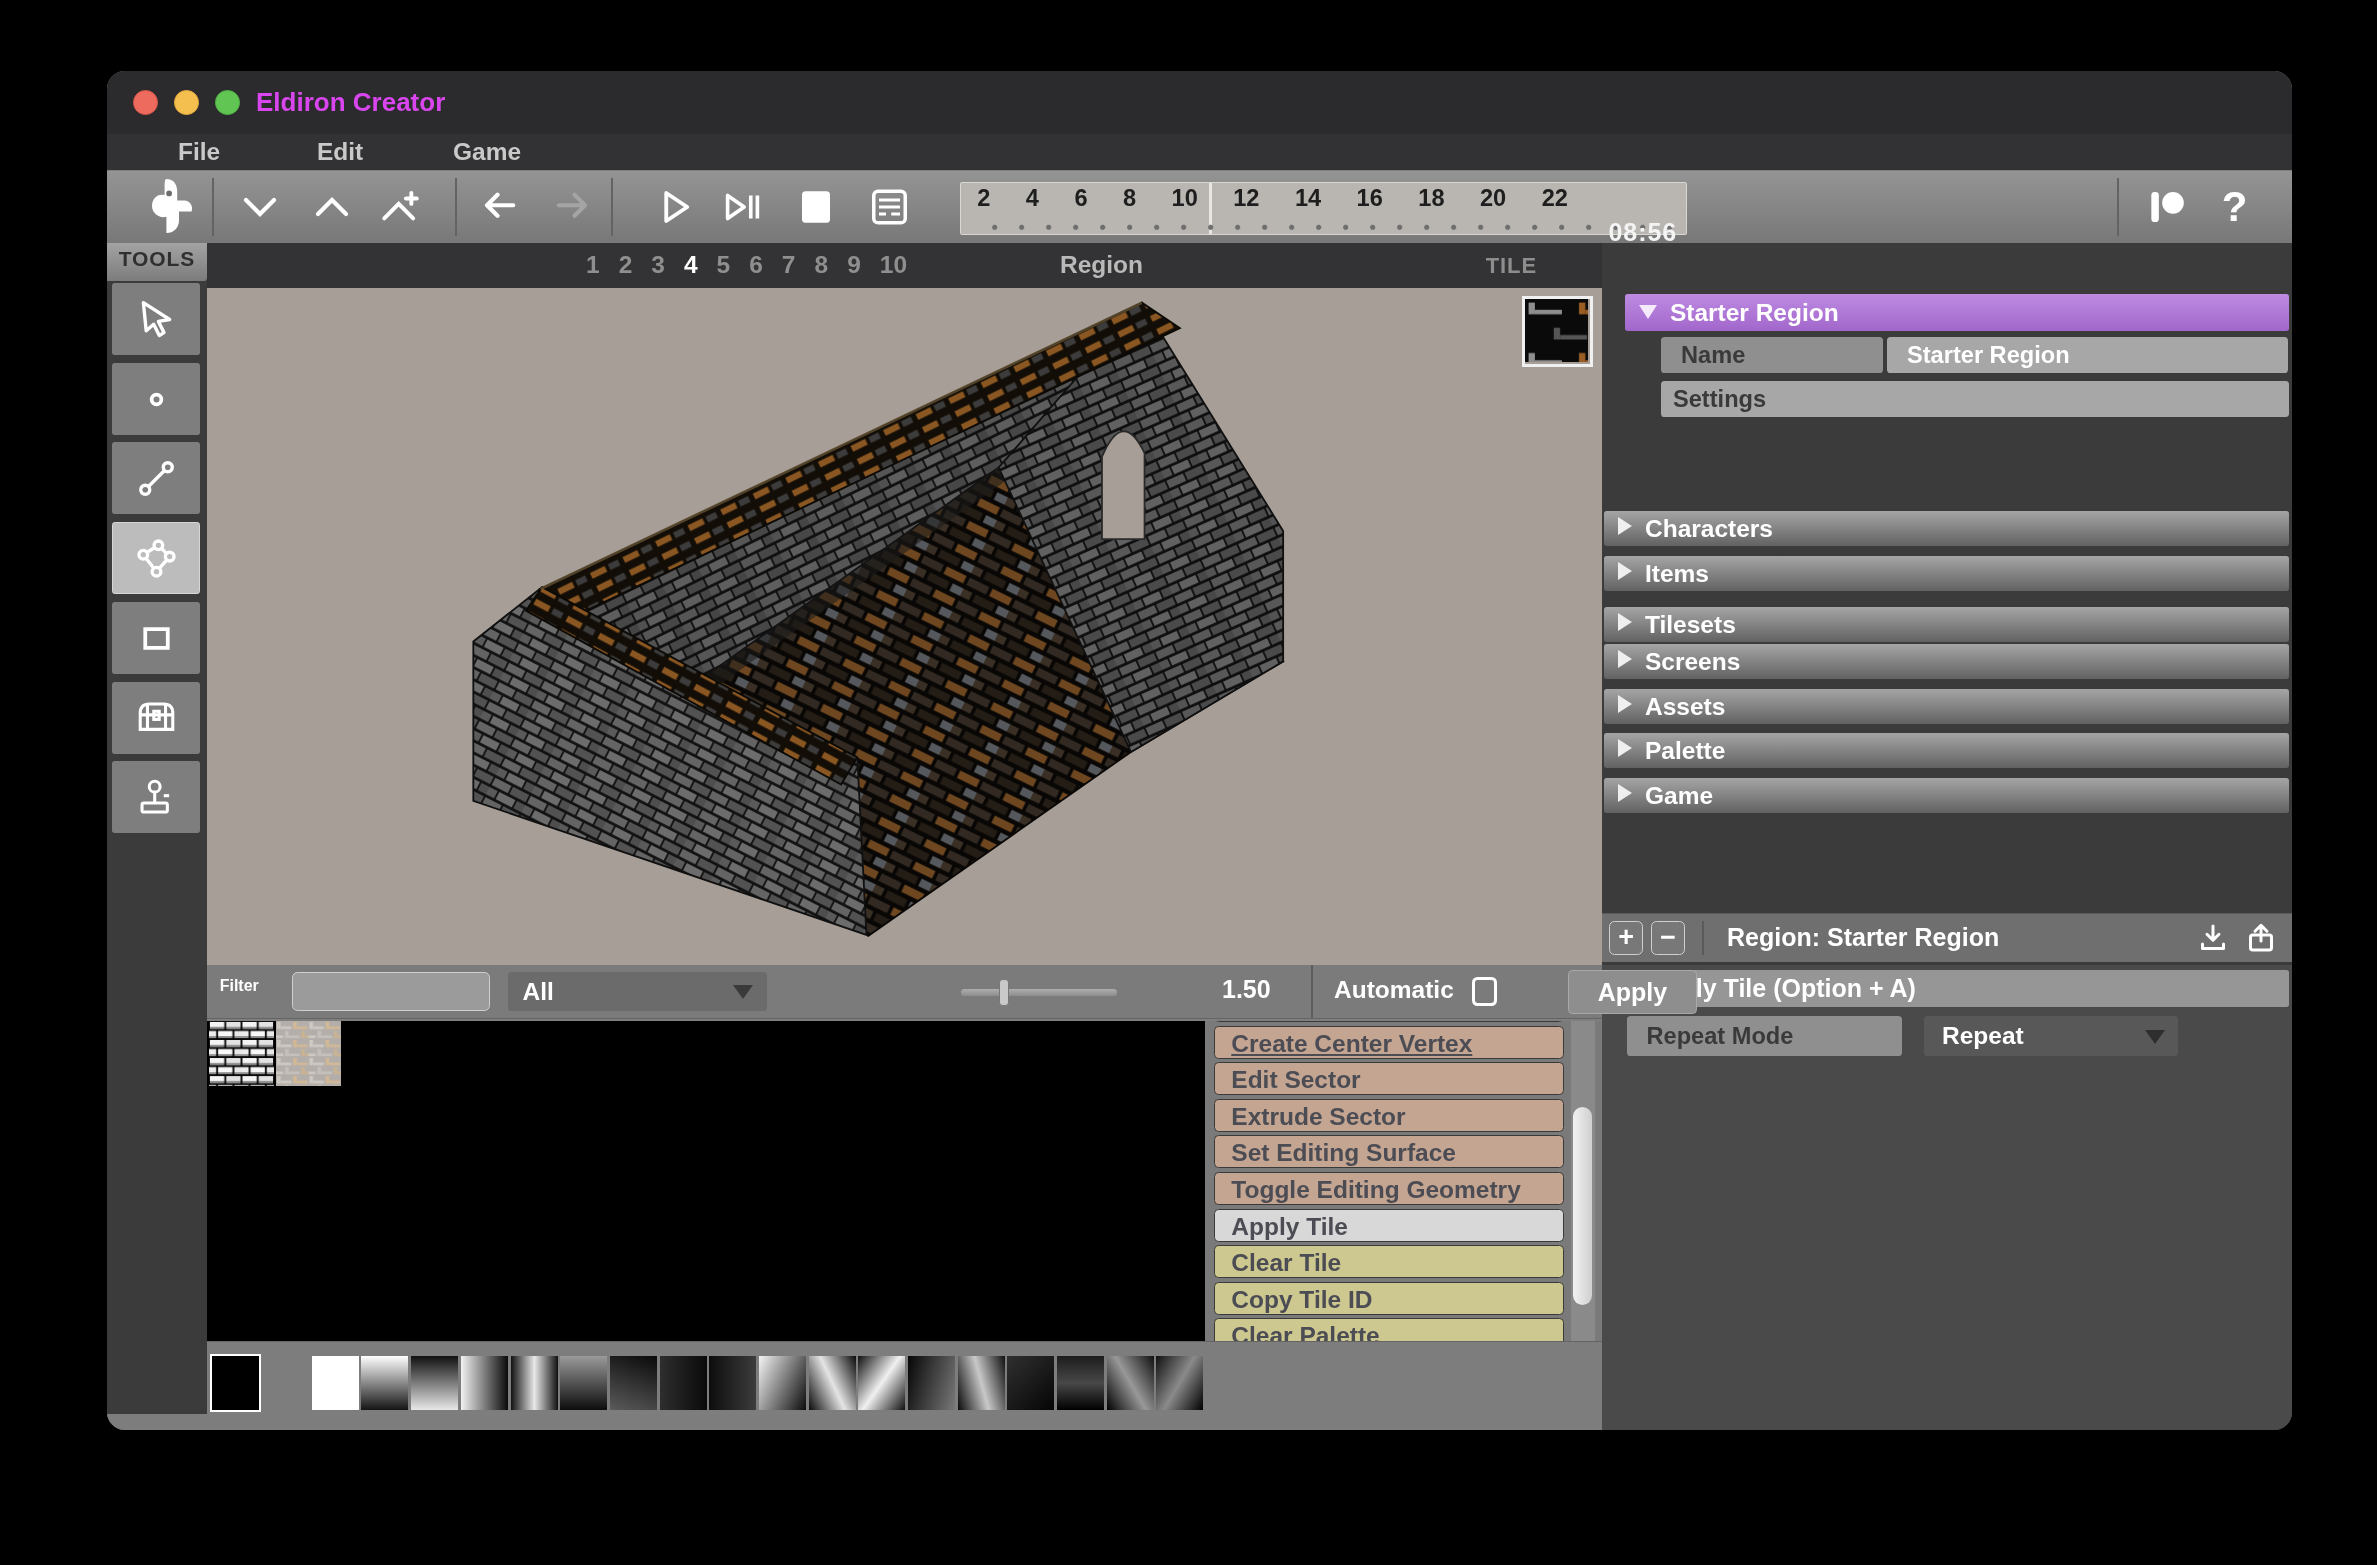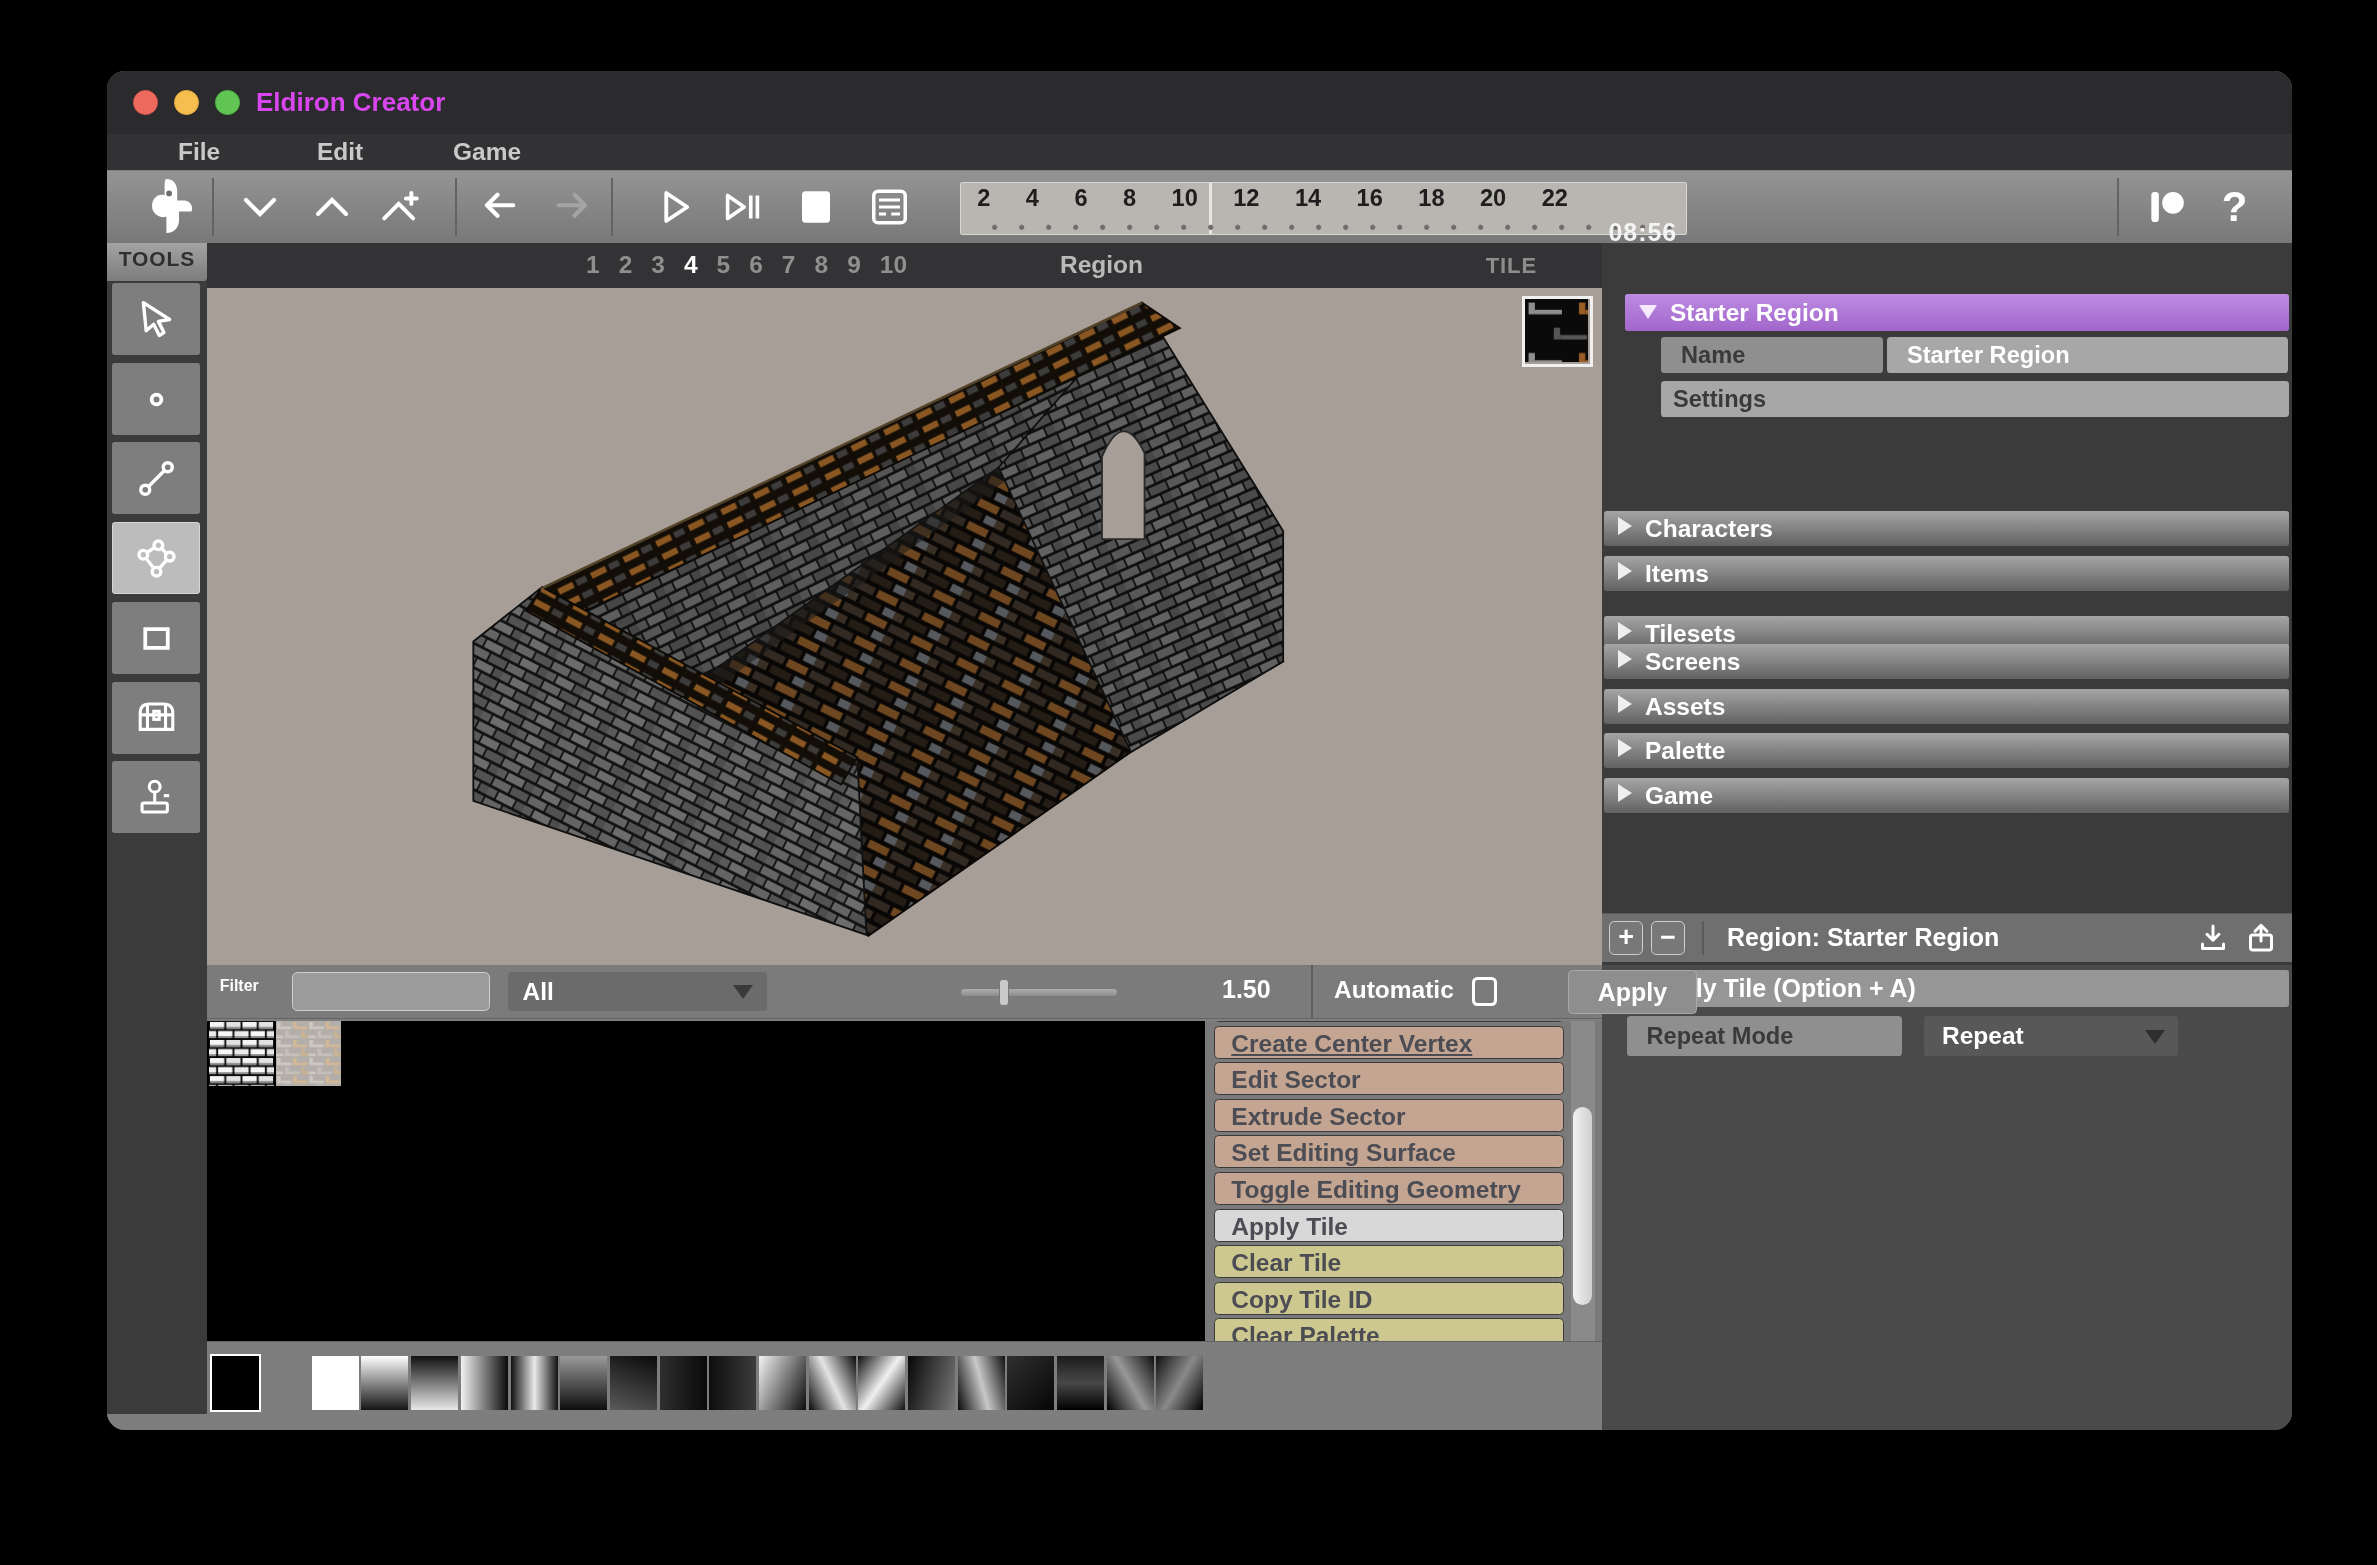--- a/index.html
+++ b/index.html
@@ -385,21 +385,21 @@
     <div class="abs prop-value" style="left:59px;top:138px;width:628px;height:36px;border-radius:3.6px;line-height:36px;padding-left:12px;color:#3a3a3a;">Settings</div>
 
     <div>
 
     <div class="sec-hdr sec-collapsed" style="top: 268px;">
           <span class="row-tri tri-right"></span><span>Characters</span>
         </div>
         <div class="sec-hdr sec-collapsed" style="top: 313px;">
           <span class="row-tri tri-right"></span><span>Items</span>
         </div>
-        <div class="sec-hdr sec-collapsed" style="top: 373px;">
+        <div class="sec-hdr sec-collapsed" style="top: 364px;">
           <span class="row-tri tri-right"></span><span>Tilesets</span>
         </div>
         <div class="sec-hdr sec-collapsed" style="top: 401px;">
           <span class="row-tri tri-right"></span><span>Screens</span>
         </div>
         <div class="sec-hdr sec-collapsed" style="top: 446px;">
           <span class="row-tri tri-right"></span><span>Assets</span>
         </div>
         <div class="sec-hdr sec-collapsed" style="top: 490px;">
           <span class="row-tri tri-right"></span><span>Palette</span>

